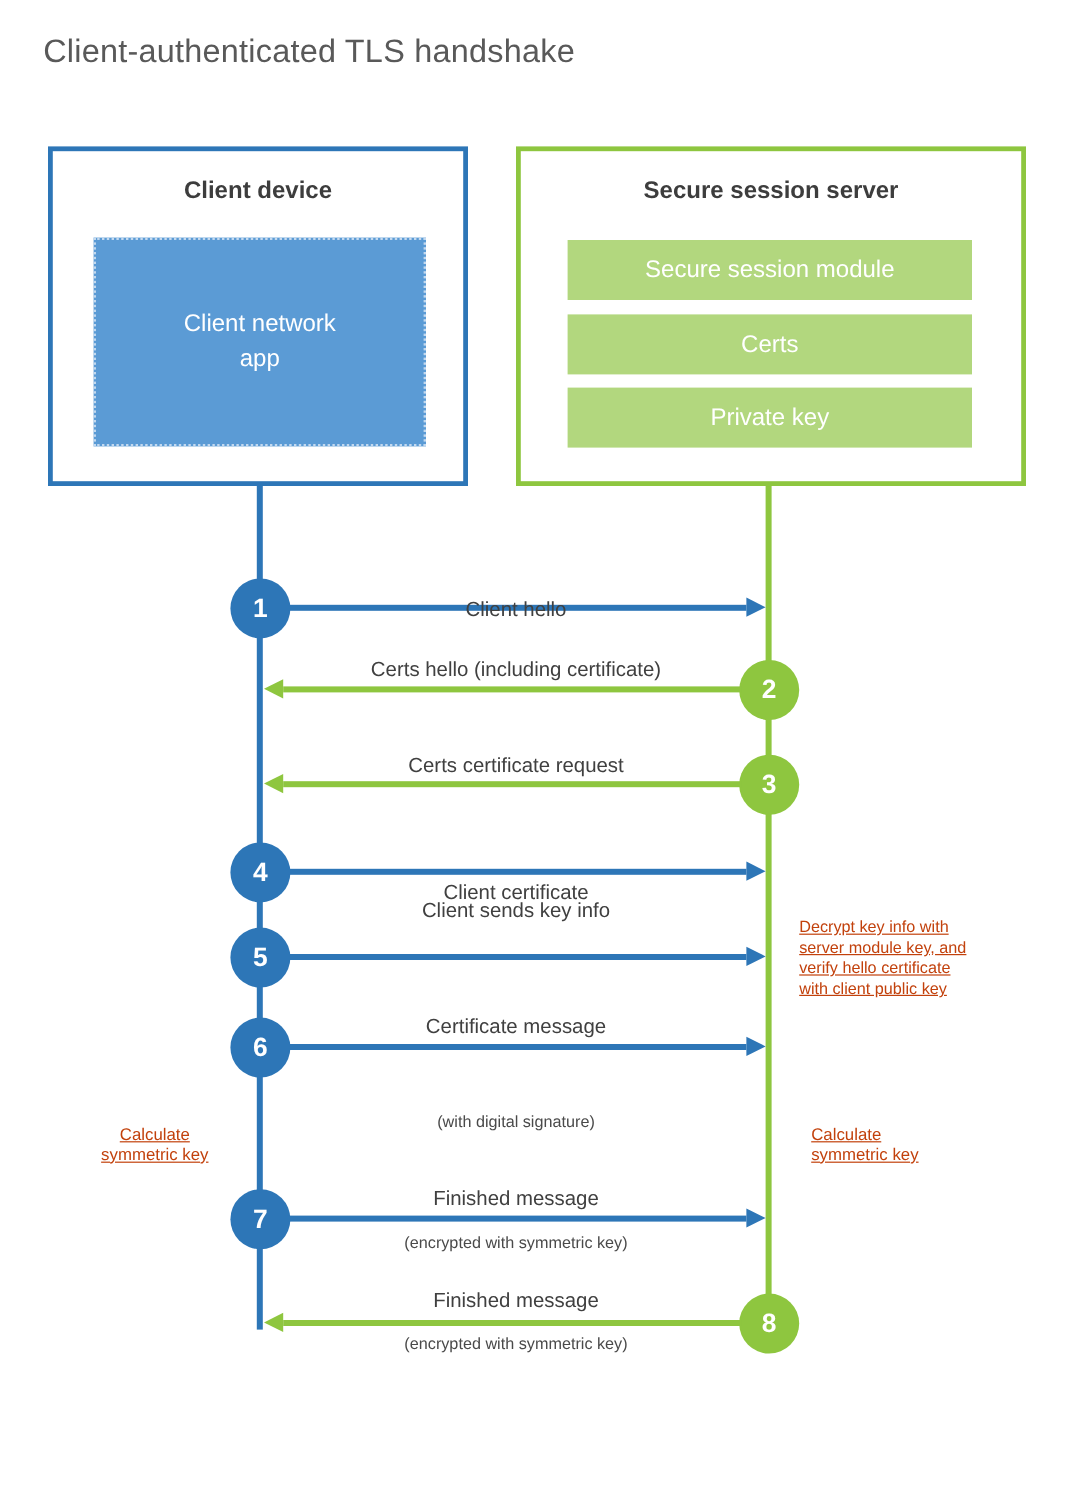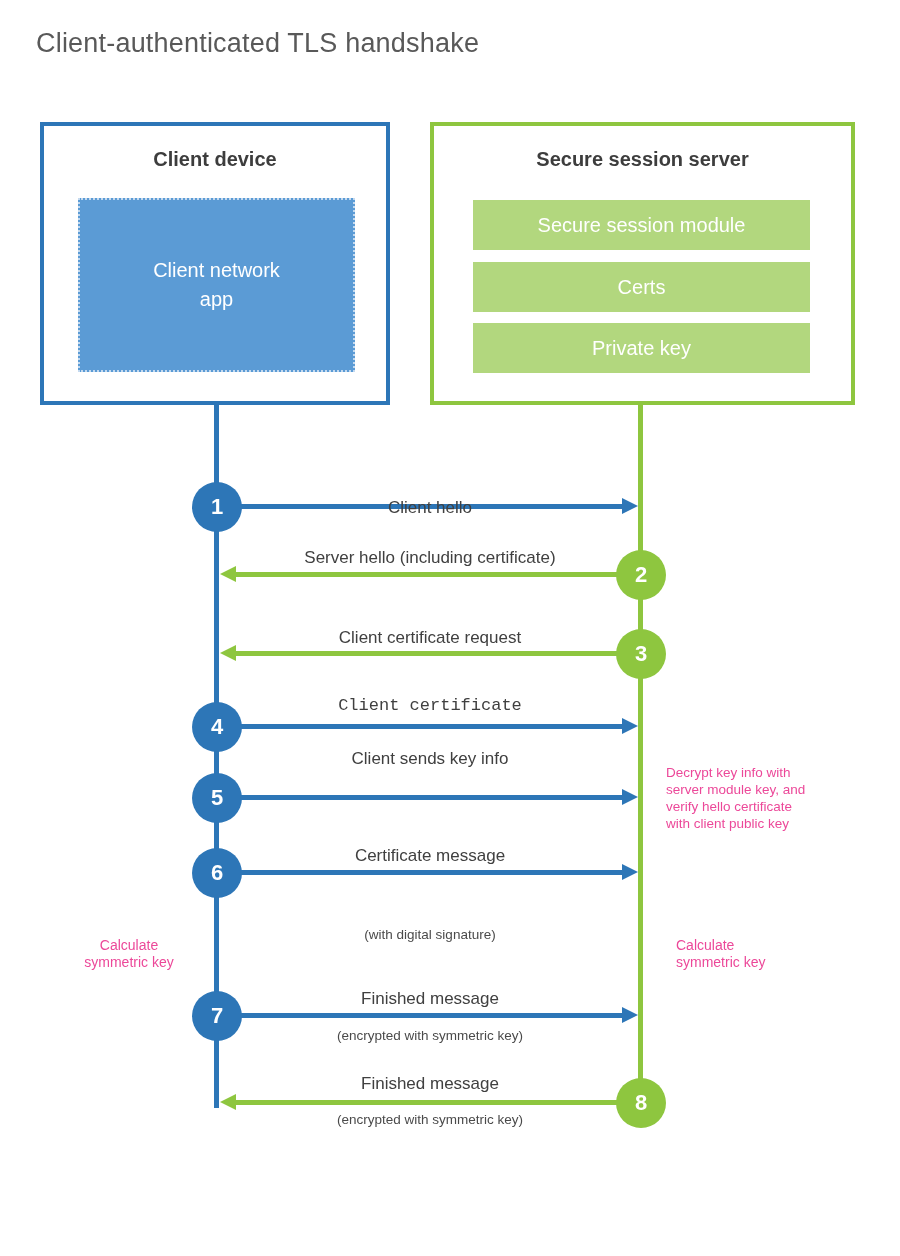--- a/index.html
+++ b/index.html
@@ -127,39 +127,39 @@
     position: absolute;
     left: 240px;
     width: 380px;
     text-align: center;
     font-size: 17px;
     color: #404040;
   }
   .m1 { top: 478px; margin-top: 20px; }
   .m2 { top: 548px; }
   .m3 { top: 628px; }
-  .m4 { top: 696px; font-family: Liberation Mono, monospace; }
+  .m4 { top: 734px; }
   .m5 { top: 749px; }
   .m6 { top: 846px; }
   .m7 { top: 989px; }
   .m8 { top: 1074px; }
   .sub {
     position: absolute;
     left: 240px;
     width: 380px;
     text-align: center;
     font-size: 13.5px;
     color: #4a4a4a;
   }
   .s5 { top: 809px; }
   .s6 { top: 884px; margin-top: 43px; }
   .s7 { top: 1028px; }
   .s8 { top: 1112px; }
   
-  .note { position: absolute; font-size: 13.5px; line-height: 17px; color: #ec4899; }
+  .note { position: absolute; font-size: 13.5px; line-height: 17px; color: #c2410c; text-decoration: underline; }
   .decrypt-note { left: 666px; top: 764px; text-align: left; }
   .calc-left  { left: 70px;  top: 937px; width: 118px; text-align: center; font-size: 14px; }
   .calc-right { left: 676px; top: 937px; text-align: left; font-size: 14px; }
 </style>
 </head>
 <body>
 
 <div class="canvas">
 
   <h1 class="title">Client-authenticated TLS handshake</h1>
@@ -185,27 +185,27 @@
   <div class="circle blue-c c1">1</div>
   <div class="arrow right a1">
       <span class="head-r"></span>
     </div>
   <div class="msg m1">Client hello</div>
 
   <div class="circle green-c c2">2</div>
   <div class="arrow left a2">
       <span class="head-l"></span>
     </div>
-  <div class="msg m2">Server hello (including certificate)</div>
+  <div class="msg m2">Certs hello (including certificate)</div>
 
   <div class="circle green-c c3">3</div>
   <div class="arrow left a3">
       <span class="head-l"></span>
     </div>
-  <div class="msg m3">Client certificate request</div>
+  <div class="msg m3">Certs certificate request</div>
 
   <div class="circle blue-c c4">4</div>
   <div class="arrow right a4">
       <span class="head-r"></span>
     </div>
   <div class="msg m4">Client certificate</div>
 
   <div class="circle blue-c c5">5</div>
   <div class="arrow right a5">
       <span class="head-r"></span>

